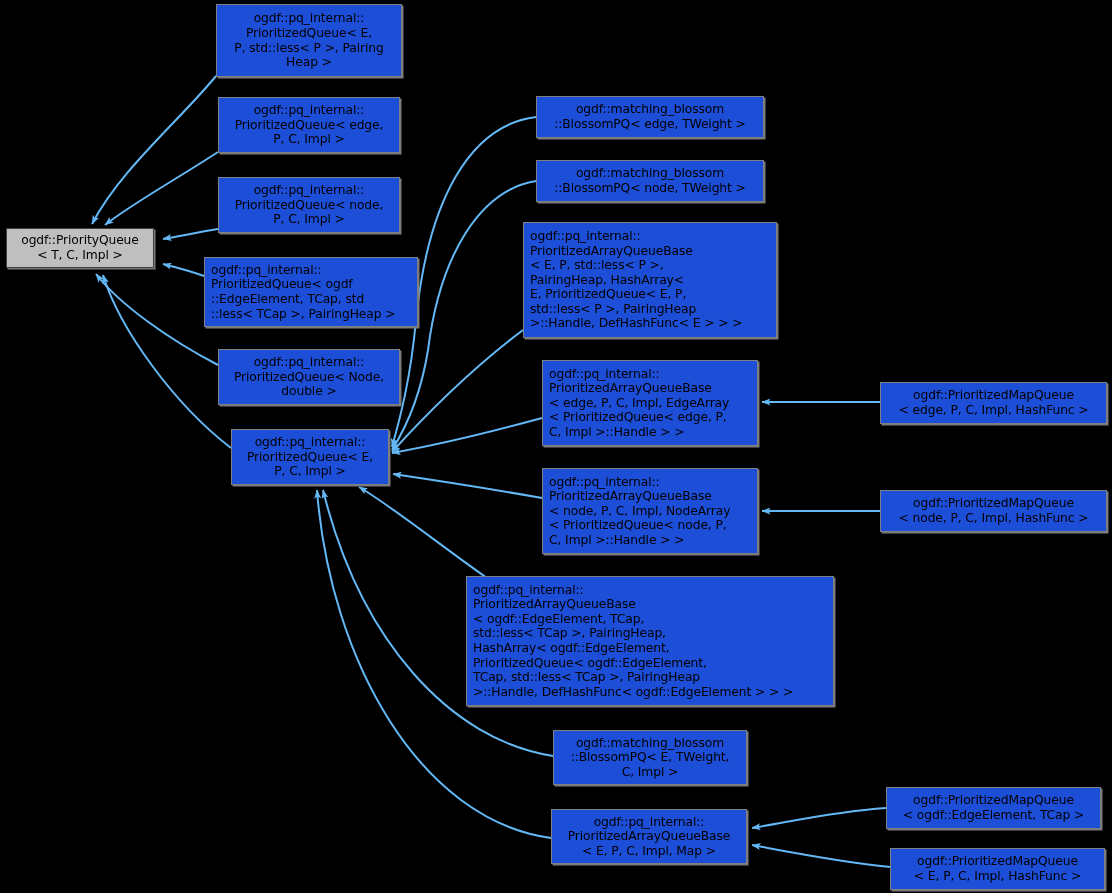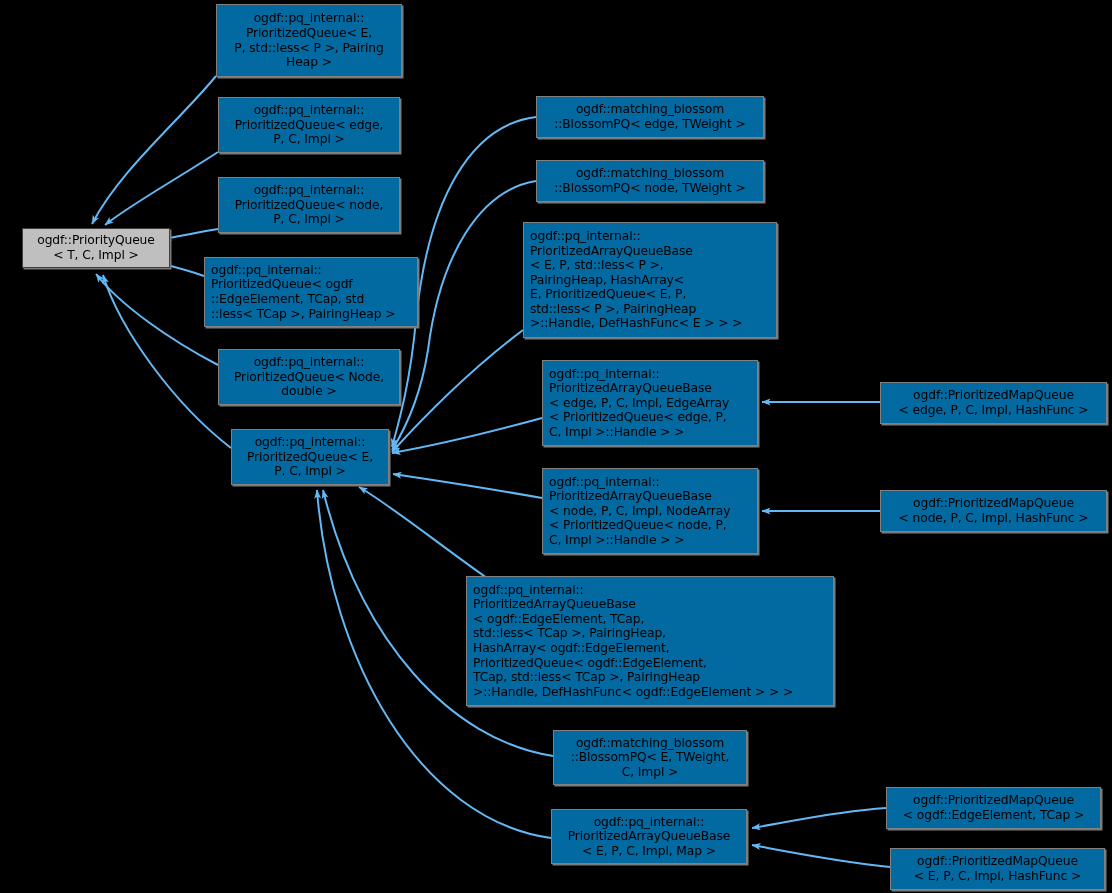--- a/index.html
+++ b/index.html
@@ -19,21 +19,21 @@
     position: absolute;
     left: 0;
     top: 0;
     width: 1112px;
     height: 893px;
     pointer-events: none;
   }
   .node {
     position: absolute;
     box-sizing: border-box;
-    background: #0369a1;
+    background: #1d4ed8;
     border: 1px solid #808080;
     box-shadow: 1.5px 1.5px 0 0 #7a7a7a;
     display: flex;
     align-items: center;
     justify-content: center;
     text-align: center;
     color: #000000;
     font-size: 12.3px;
     line-height: 14.6px;
     letter-spacing: -0.1px;
@@ -75,21 +75,21 @@
         <path d="M487,578 C440,545 390,505 359,487" fill="none" stroke="#63b8f5" stroke-width="2" marker-end="url(#arrowhead)"></path>
         <path d="M553,756 C450,740 360,640 323,490" fill="none" stroke="#63b8f5" stroke-width="2" marker-end="url(#arrowhead)"></path>
         <path d="M551,838 C420,820 330,660 317,490" fill="none" stroke="#63b8f5" stroke-width="2" marker-end="url(#arrowhead)"></path>
         <path d="M880,402 L762,402" fill="none" stroke="#63b8f5" stroke-width="2" marker-end="url(#arrowhead)"></path>
         <path d="M880,511 L762,511" fill="none" stroke="#63b8f5" stroke-width="2" marker-end="url(#arrowhead)"></path>
         <path d="M886,808 C830,812 790,822 752,828" fill="none" stroke="#63b8f5" stroke-width="2" marker-end="url(#arrowhead)"></path>
         <path d="M890,867 C840,862 790,852 752,845" fill="none" stroke="#63b8f5" stroke-width="2" marker-end="url(#arrowhead)"></path>
       </g>
   </svg>
   <div id="node-layer">
-      <div class="node root" style="left: 22px; top: 228px; width: 148px; height: 40px;">ogdf::PriorityQueue
+      <div class="node root" style="left: 6px; top: 228px; width: 148px; height: 40px;">ogdf::PriorityQueue
 &lt; T, C, Impl &gt;</div>
       <div class="node" style="left: 216px; top: 4px; width: 186px; height: 73px;">ogdf::pq_internal::
 PrioritizedQueue&lt; E,
 P, std::less&lt; P &gt;, Pairing
 Heap &gt;</div>
       <div class="node" style="left: 218px; top: 97px; width: 182px; height: 56px;">ogdf::pq_internal::
 PrioritizedQueue&lt; edge,
 P, C, Impl &gt;</div>
       <div class="node" style="left: 218px; top: 177px; width: 182px; height: 56px;">ogdf::pq_internal::
 PrioritizedQueue&lt; node,

